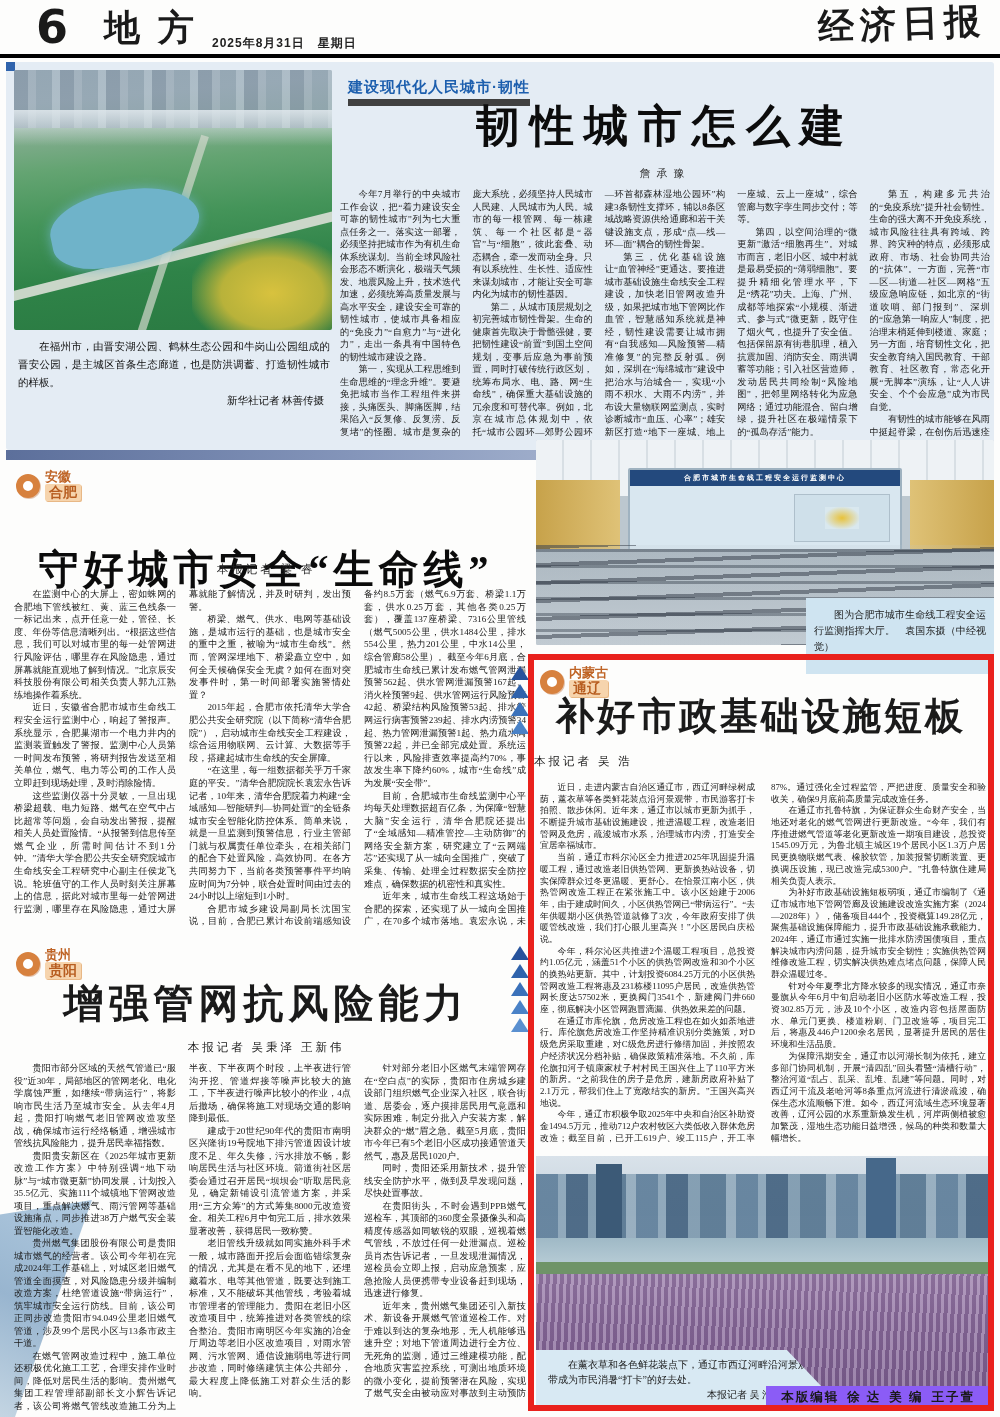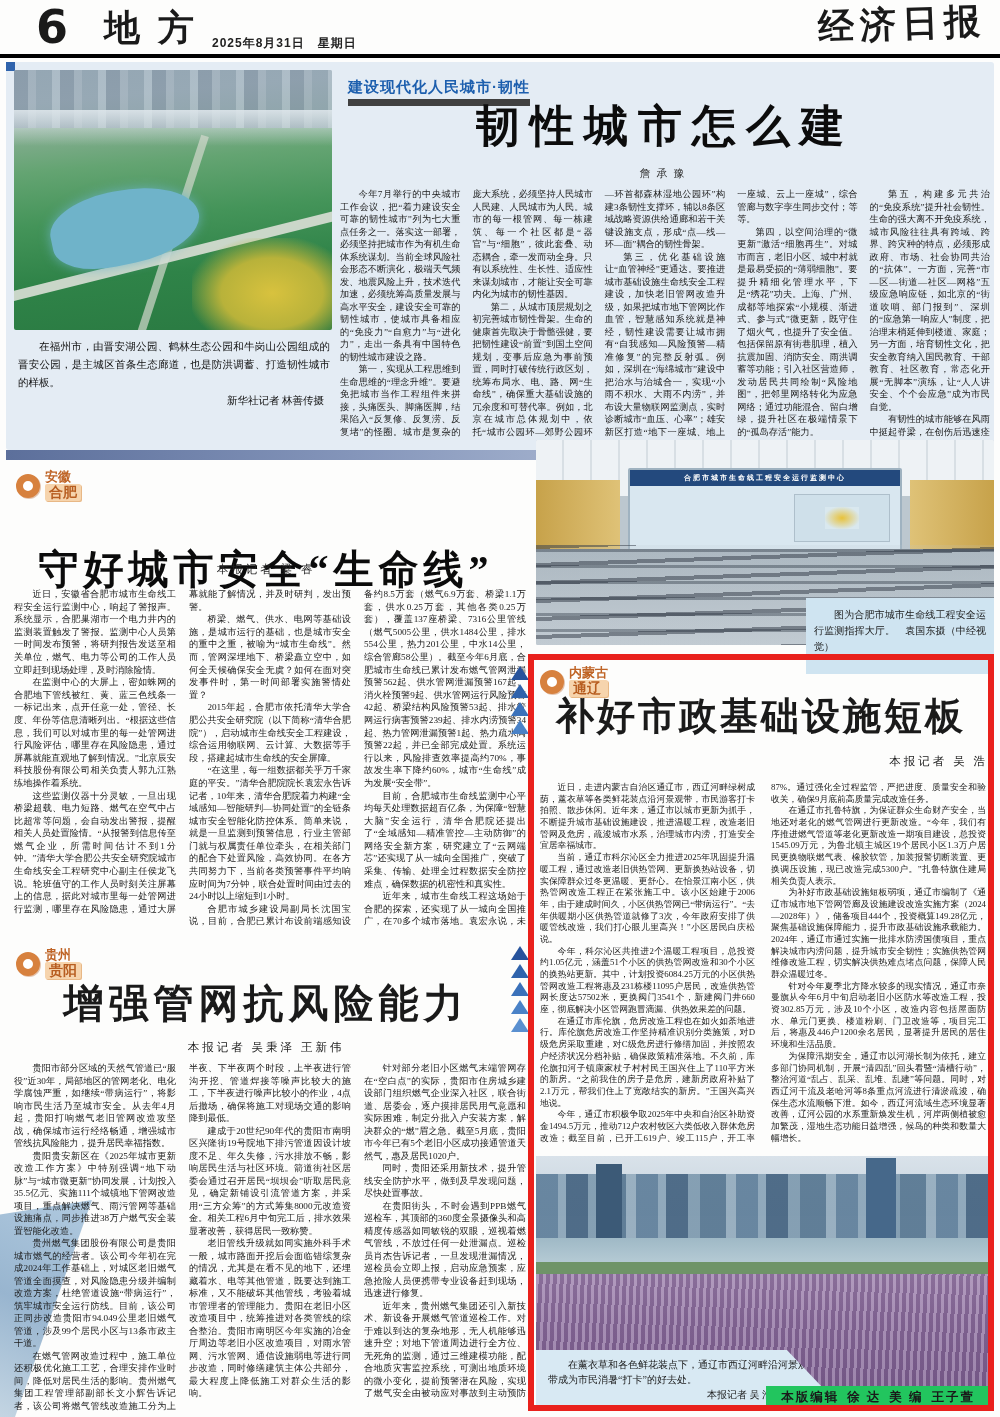--- a/index.html
+++ b/index.html
@@ -64,39 +64,39 @@
      background:repeating-linear-gradient(178deg,rgba(58,66,78,.55) 0 4px,rgba(185,195,203,.15) 4px 18px); }
   .cr-caption { position:absolute; left:806px; top:598px; width:188px; height:76px; background:#cfe4f1; padding:9px 8px; font-size:10px; line-height:1.6; text-align:justify; z-index:6; }
   .cr-caption .ind { text-indent:2em; }
 
   
   .tri-stack { position:absolute; display:flex; flex-direction:column; gap:4px; }
   .tri { width:0; height:0; border-left:9px solid transparent; border-right:9px solid transparent; }
 
   
   .tl-title { position:absolute; left:534px; top:694px; width:454px; text-align:center; font:bold 38px/1.2 "Liberation Serif",serif; letter-spacing:3px; }
-  .tl-byline { position:absolute; left:534px; top:754px; width:454px; text-align:right; font-size:11.5px; letter-spacing:3px; }
+  .tl-byline { position:absolute; left:534px; top:754px; width:454px; text-align:left; font-size:11.5px; letter-spacing:3px; }
   .tl-body { position:absolute; left:540px; top:782px; width:446px; height:370px; column-count:2; column-gap:16px; font-size:8.8px; line-height:1.33; text-align:justify; overflow:hidden; }
 
   .fl-photo { position:absolute; left:536px; top:1156px; width:452px; height:236px; overflow:hidden; background:#cfd9e2; }
   .fl-sky { position:absolute; left:0; top:0; width:100%; height:60px; background:linear-gradient(180deg,#d9e2ea,#c5d2dc); }
   .fl-bldgs { position:absolute; left:0; top:18px; width:100%; height:64px;
      background:repeating-linear-gradient(90deg,#5d7d99 0 22px,#8aa4b8 22px 30px,#41607e 30px 52px,#7d99ae 52px 64px,#54748f 64px 90px,#93abbd 90px 100px); opacity:.9; }
   .fl-tower { position:absolute; width:26px; background:#3c5a77; }
   .fl-river { position:absolute; left:0; top:82px; width:100%; height:26px; background:linear-gradient(180deg,#9fb9c6,#b6cbd5); }
   .fl-green { position:absolute; left:0; top:106px; width:100%; height:16px; background:#6f9468; }
   .fl-field { position:absolute; left:0; top:118px; width:100%; height:118px;
      background:linear-gradient(180deg,#9a7fa8 0%,#8a6d9a 40%,#7a5e8c 100%); }
   .fl-field::after { content:""; position:absolute; inset:0;
      background:repeating-linear-gradient(93deg,rgba(220,205,230,.35) 0 3px,rgba(90,60,110,.25) 3px 7px); }
   .fl-caption { position:absolute; left:536px; top:1350px; width:306px; height:58px; background:#d8e9f3; clip-path:polygon(0 0,82% 0,100% 100%,0 100%); padding:7px 26px 6px 12px; font-size:10px; line-height:1.5; z-index:6; }
   .fl-caption .ind { text-indent:2em; }
   .fl-caption .credit { text-align:right; padding-right:34px; }
 
-  .editor-line { position:absolute; left:766px; top:1386px; width:224px; height:22px; background:#22c55e; z-index:7; display:flex; justify-content:center; align-items:center; gap:8px; font:bold 12.5px/1 "Liberation Serif",serif; letter-spacing:2px; }
+  .editor-line { position:absolute; left:766px; top:1386px; width:224px; height:22px; background:#8b5cf6; z-index:7; display:flex; justify-content:center; align-items:center; gap:8px; font:bold 12.5px/1 "Liberation Serif",serif; letter-spacing:2px; }
 
   .red-box { position:absolute; left:528px; top:654px; width:466px; height:757px; border:6px solid #e9211c; z-index:10; pointer-events:none; }
 
   
   .gy-title { position:absolute; left:10px; top:980px; width:512px; text-align:center; font:bold 40px/1.2 "Liberation Serif",serif; letter-spacing:5px; }
   .gy-byline { position:absolute; left:10px; top:1040px; width:512px; text-align:center; font-size:11.5px; letter-spacing:3px; }
   .gy-body { position:absolute; left:14px; top:1062px; width:512px; height:352px; column-count:3; column-gap:13px; font-size:9.2px; line-height:1.36; text-align:justify; overflow:hidden; z-index:1; }
   .corner-wedge { position:absolute; left:-18px; top:1200px; width:110px; height:217px; z-index:0; opacity:.8;
      background:linear-gradient(205deg,#9dbdd8 0%,#7fa3c4 50%,#b9cede 100%); clip-path:polygon(0 8%,100% 0,30% 100%,0 100%); }
 </style>
@@ -143,22 +143,22 @@
 <div class="badge" style="left:16px; top:470px;">
   <span class="pin"></span>
   <span class="badge-txt">
     <span class="badge-region">安徽</span>
     <span class="badge-city">合肥</span>
   </span>
 </div>
 <div class="hf-title">守好城市安全“生命线”</div>
 <div class="hf-byline">本报记者 梁 睿</div>
 <div class="hf-body body-cols">
+    <p>在监测中心的大屏上，密如蛛网的合肥地下管线被红、黄、蓝三色线条一一标记出来，点开任意一处，管径、长度、年份等信息清晰列出。“根据这些信息，我们可以对城市里的每一处管网进行风险评估，哪里存在风险隐患，通过屏幕就能直观地了解到情况。”北京辰安科技股份有限公司相关负责人郭九江熟练地操作着系统。</p>
     <p>近日，安徽省合肥市城市生命线工程安全运行监测中心，响起了警报声。系统显示，合肥巢湖市一个电力井内的监测装置触发了警报。监测中心人员第一时间发布预警，将研判报告发送至相关单位，燃气、电力等公司的工作人员立即赶到现场处理，及时消除险情。</p>
-    <p>在监测中心的大屏上，密如蛛网的合肥地下管线被红、黄、蓝三色线条一一标记出来，点开任意一处，管径、长度、年份等信息清晰列出。“根据这些信息，我们可以对城市里的每一处管网进行风险评估，哪里存在风险隐患，通过屏幕就能直观地了解到情况。”北京辰安科技股份有限公司相关负责人郭九江熟练地操作着系统。</p>
     <p>这些监测仪器十分灵敏，一旦出现桥梁超载、电力短路、燃气在空气中占比超常等问题，会自动发出警报，提醒相关人员处置险情。“从报警到信息传至燃气企业，所需时间估计不到1分钟。”清华大学合肥公共安全研究院城市生命线安全工程研究中心副主任侯龙飞说。轮班值守的工作人员时刻关注屏幕上的信息，据此对城市里每一处管网进行监测，哪里存在风险隐患，通过大屏幕就能了解情况，并及时研判，发出预警。</p>
     <p>桥梁、燃气、供水、电网等基础设施，是城市运行的基础，也是城市安全的重中之重，被喻为“城市生命线”。然而，管网深埋地下、桥梁矗立空中，如何全天候确保安全无虞？如何在面对突发事件时，第一时间部署实施警情处置？</p>
     <p>2015年起，合肥市依托清华大学合肥公共安全研究院（以下简称“清华合肥院”），启动城市生命线安全工程建设，综合运用物联网、云计算、大数据等手段，搭建起城市生命线的安全屏障。</p>
     <p>“在这里，每一组数据都关乎万千家庭的平安。”清华合肥院院长袁宏永告诉记者，10年来，清华合肥院着力构建“全域感知—智能研判—协同处置”的全链条城市安全智能化防控体系。简单来说，就是一旦监测到预警信息，行业主管部门就与权属责任单位牵头，在相关部门的配合下处置风险，高效协同。在各方共同努力下，当前各类预警事件平均响应时间为7分钟，联合处置时间由过去的24小时以上缩短到1小时。</p>
     <p>合肥市城乡建设局副局长沈国宝说，目前，合肥已累计布设前端感知设备约8.5万套（燃气6.9万套、桥梁1.1万套，供水0.25万套，其他各类0.25万套），覆盖137座桥梁、7316公里管线（燃气5005公里，供水1484公里，排水554公里，热力201公里，中水14公里，综合管廊58公里）。截至今年6月底，合肥城市生命线已累计发布燃气管网泄漏预警562起、供水管网泄漏预警167起、消火栓预警9起、供水管网运行风险预警42起、桥梁结构风险预警53起、排水管网运行病害预警239起、排水内涝预警34起、热力管网泄漏预警1起、热力疏水阀预警22起，并已全部完成处置。系统运行以来，风险排查效率提高约70%，事故发生率下降约60%，城市“生命线”成为发展“安全带”。</p>
     <p>目前，合肥城市生命线监测中心平均每天处理数据超百亿条，为保障“智慧大脑”安全运行，清华合肥院还提出了“全域感知—精准管控—主动防御”的网络安全新方案，研究建立了“云网端芯”还实现了从一城向全国推广，突破了采集、传输、处理全过程数据安全防控难点，确保数据的机密性和真实性。</p>
     <p>近年来，城市生命线工程这场始于合肥的探索，还实现了从一城向全国推广，在70多个城市落地。袁宏永说，未来清华合肥院将继续推动公共安全科技创新和产业创新深度融合，助力智能社会发展与治理迈上新台阶。</p>
   </div>
 
 <div class="cr-photo">

